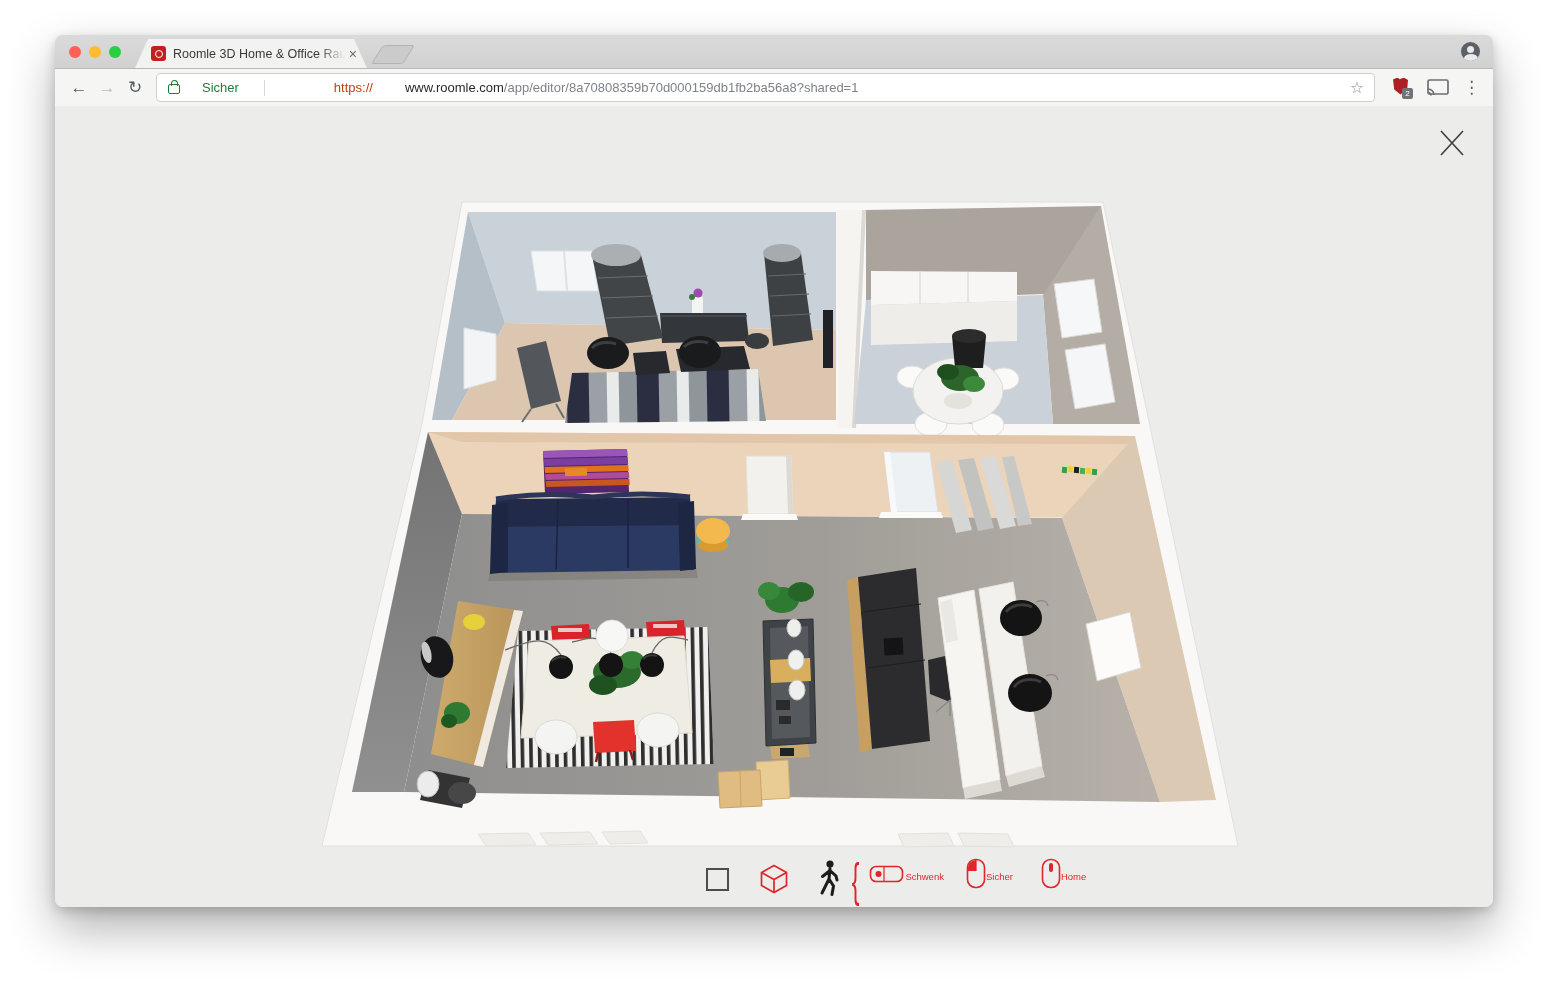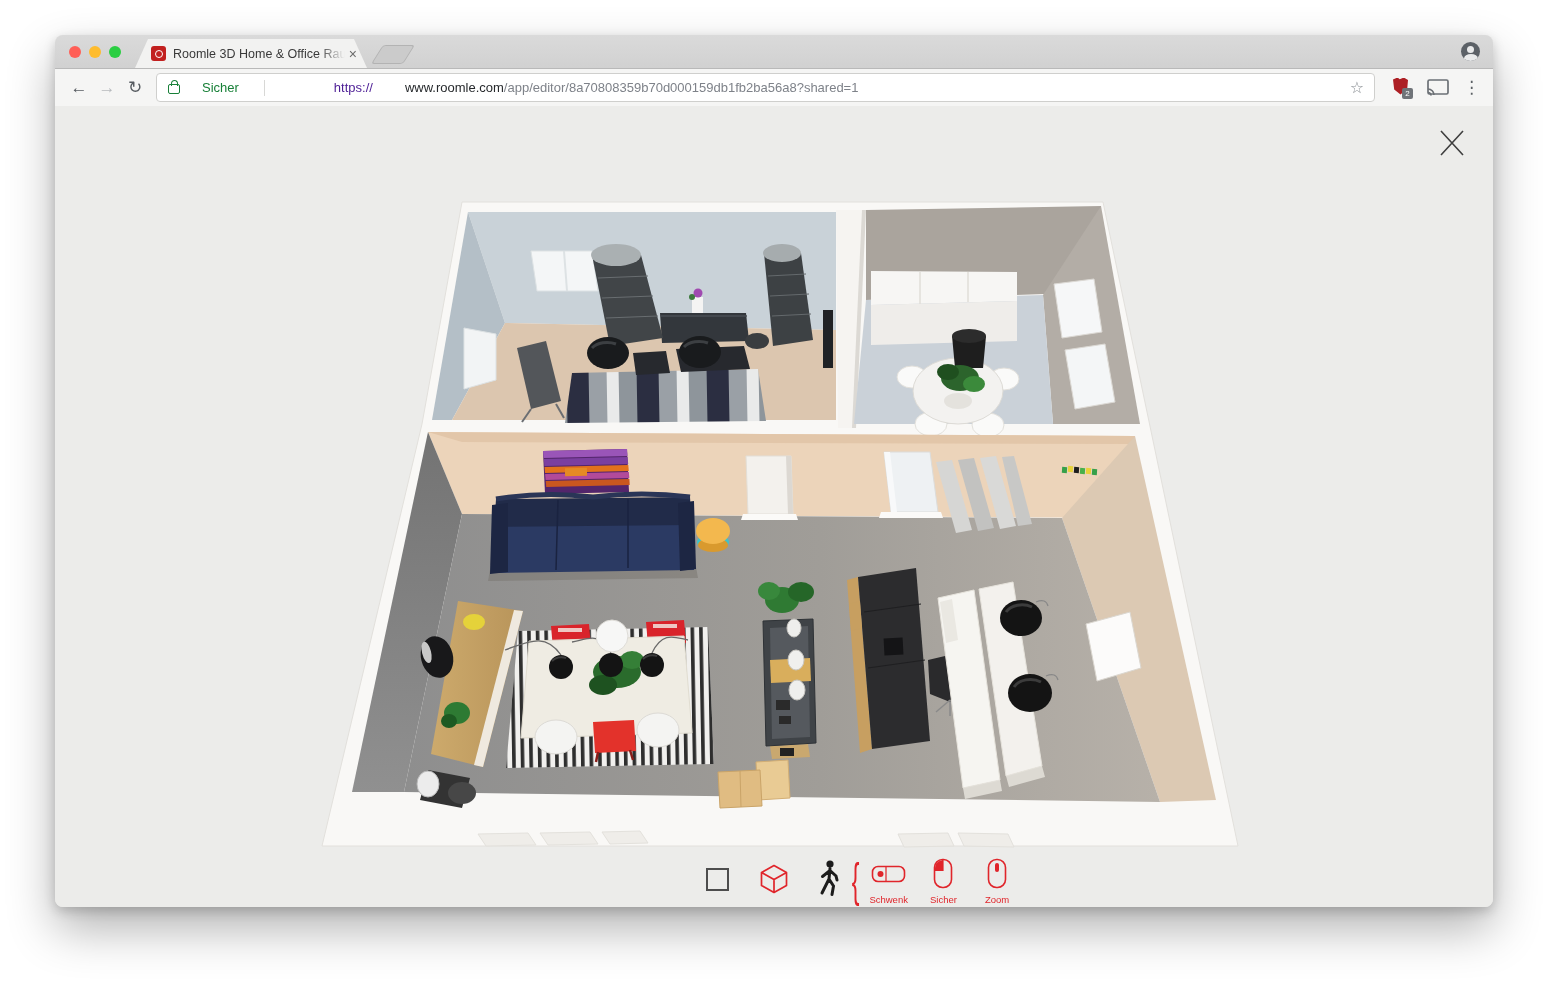--- a/index.html
+++ b/index.html
@@ -26,41 +26,41 @@
   .toolbar{height:37px;background:#f5f5f4;border-bottom:1px solid #c6c6c4;display:flex;align-items:center;padding:0 11px;gap:2px;}
   .navbtn{width:26px;height:26px;display:flex;align-items:center;justify-content:center;font-size:17px;color:#565b60;flex:0 0 auto;}
   .navbtn.disabled{color:#b7babd;}
   .omnibox{flex:1;height:27px;background:#fff;border:1px solid #cfcfcd;border-radius:4px;margin:0 8px 0 6px;
            display:flex;align-items:center;padding:0 10px;font-size:13px;min-width:0;gap:16px;}
   .lock{width:10px;height:8px;border:1.5px solid #188038;border-radius:2px;position:relative;margin:3px 6px 0 1px;flex:0 0 auto;}
   .lock::before{content:"";position:absolute;left:1.5px;top:-5px;width:5px;height:5px;border:1.5px solid #188038;border-bottom:none;border-radius:4px 4px 0 0;}
   .secure{color:#188038;margin-right:9px;flex:0 0 auto;}
   .omnisep{width:1px;height:16px;background:#d8d8d6;margin-right:9px;flex:0 0 auto;}
   .url{white-space:nowrap;overflow:hidden;min-width:0;}
-  .scheme{color:#4c1d95;padding-left:44px;} .host{color:#26292c;margin-left:32px;} .path{color:#7e8289;text-align:right;}
+  .scheme{color:#c2410c;padding-left:44px;} .host{color:#26292c;margin-left:32px;} .path{color:#7e8289;text-align:right;}
   .star{margin-left:auto;font-size:16px;color:#8b9095;flex:0 0 auto;padding-left:8px;}
   .ext{position:relative;width:22px;height:22px;margin:0 6px;flex:0 0 auto;}
   .ext-shield{position:absolute;left:2px;top:1px;width:15px;height:17px;background:#ad1f24;
               clip-path:polygon(0 12%,30% 0,45% 10%,72% 0,100% 14%,95% 65%,50% 100%,8% 70%);}
   .ext-badge{position:absolute;right:0;bottom:0;width:11px;height:11px;background:#6f7378;border-radius:2px;color:#fff;
              font-size:8px;display:flex;align-items:center;justify-content:center;}
   .cast{margin:0 6px;flex:0 0 auto;display:flex;}
   .menu-dots{font-size:17px;color:#5b6064;margin:0 2px 0 6px;flex:0 0 auto;letter-spacing:0;}
   
   .content{position:absolute;left:0;top:71px;right:0;bottom:0;background:#ececea;}
   .close-x{position:absolute;right:24px;top:20px;width:34px;height:34px;display:flex;align-items:center;justify-content:center;}
   .plan{position:absolute;left:0;top:0;width:1438px;height:801px;}
   
   .vtb{position:absolute;left:651px;top:752px;display:flex;align-items:flex-start;}
   .vtb-btn{display:flex;flex-direction:column;align-items:center;}
   .sq2d{width:19px;height:19px;border:2px solid #4d4d4d;margin:10px 0 0 0;}
   .cube{margin:6px 0 0 31px;}
   .walker{margin:2px 0 0 30px;}
   .brace{color:#e0252b;font-size:46px;line-height:44px;font-weight:400;transform:scaleX(.5);margin:0 0 0 8px;}
-  .hint{display:flex;flex-direction:column;align-items:center;margin-left:14px;}
+  .hint{display:flex;flex-direction:row;align-items:center;margin-left:14px;}
   .hint .lbl{color:#e0252b;font-size:9.5px;margin-top:5px;}
   .hint.h-pan{margin-left:6px;}
   .hint.h-pan .iconbox{height:31px;display:flex;align-items:center;}
   .hint.h-look{margin-left:22px;} .hint.h-zoom{margin-left:28px;}
 </style>
 </head>
 <body>
 
 <div class="window">
 
@@ -427,18 +427,18 @@
           <path d="M10,2 L10,13 L2,13 L2,10 Q2,3.5 10,2 Z" fill="#e0252b"></path>
           <line x1="10" y1="2" x2="10" y2="13" stroke="#e0252b" stroke-width="1.2"></line>
         </svg>
         <div class="lbl">Sicher</div>
       </div>
       <div class="hint h-zoom">
         <svg width="20" height="31" viewBox="0 0 20 31">
           <rect x="1.5" y="1.5" width="17" height="28" rx="8" fill="none" stroke="#e0252b" stroke-width="1.6"></rect>
           <rect x="8" y="5" width="4" height="9" rx="2" fill="#e0252b"></rect>
         </svg>
-        <div class="lbl">Zoom</div>
+        <div class="lbl">Home</div>
       </div>
     </div>
 
   </div>
 </div>
 
 </body></html>

